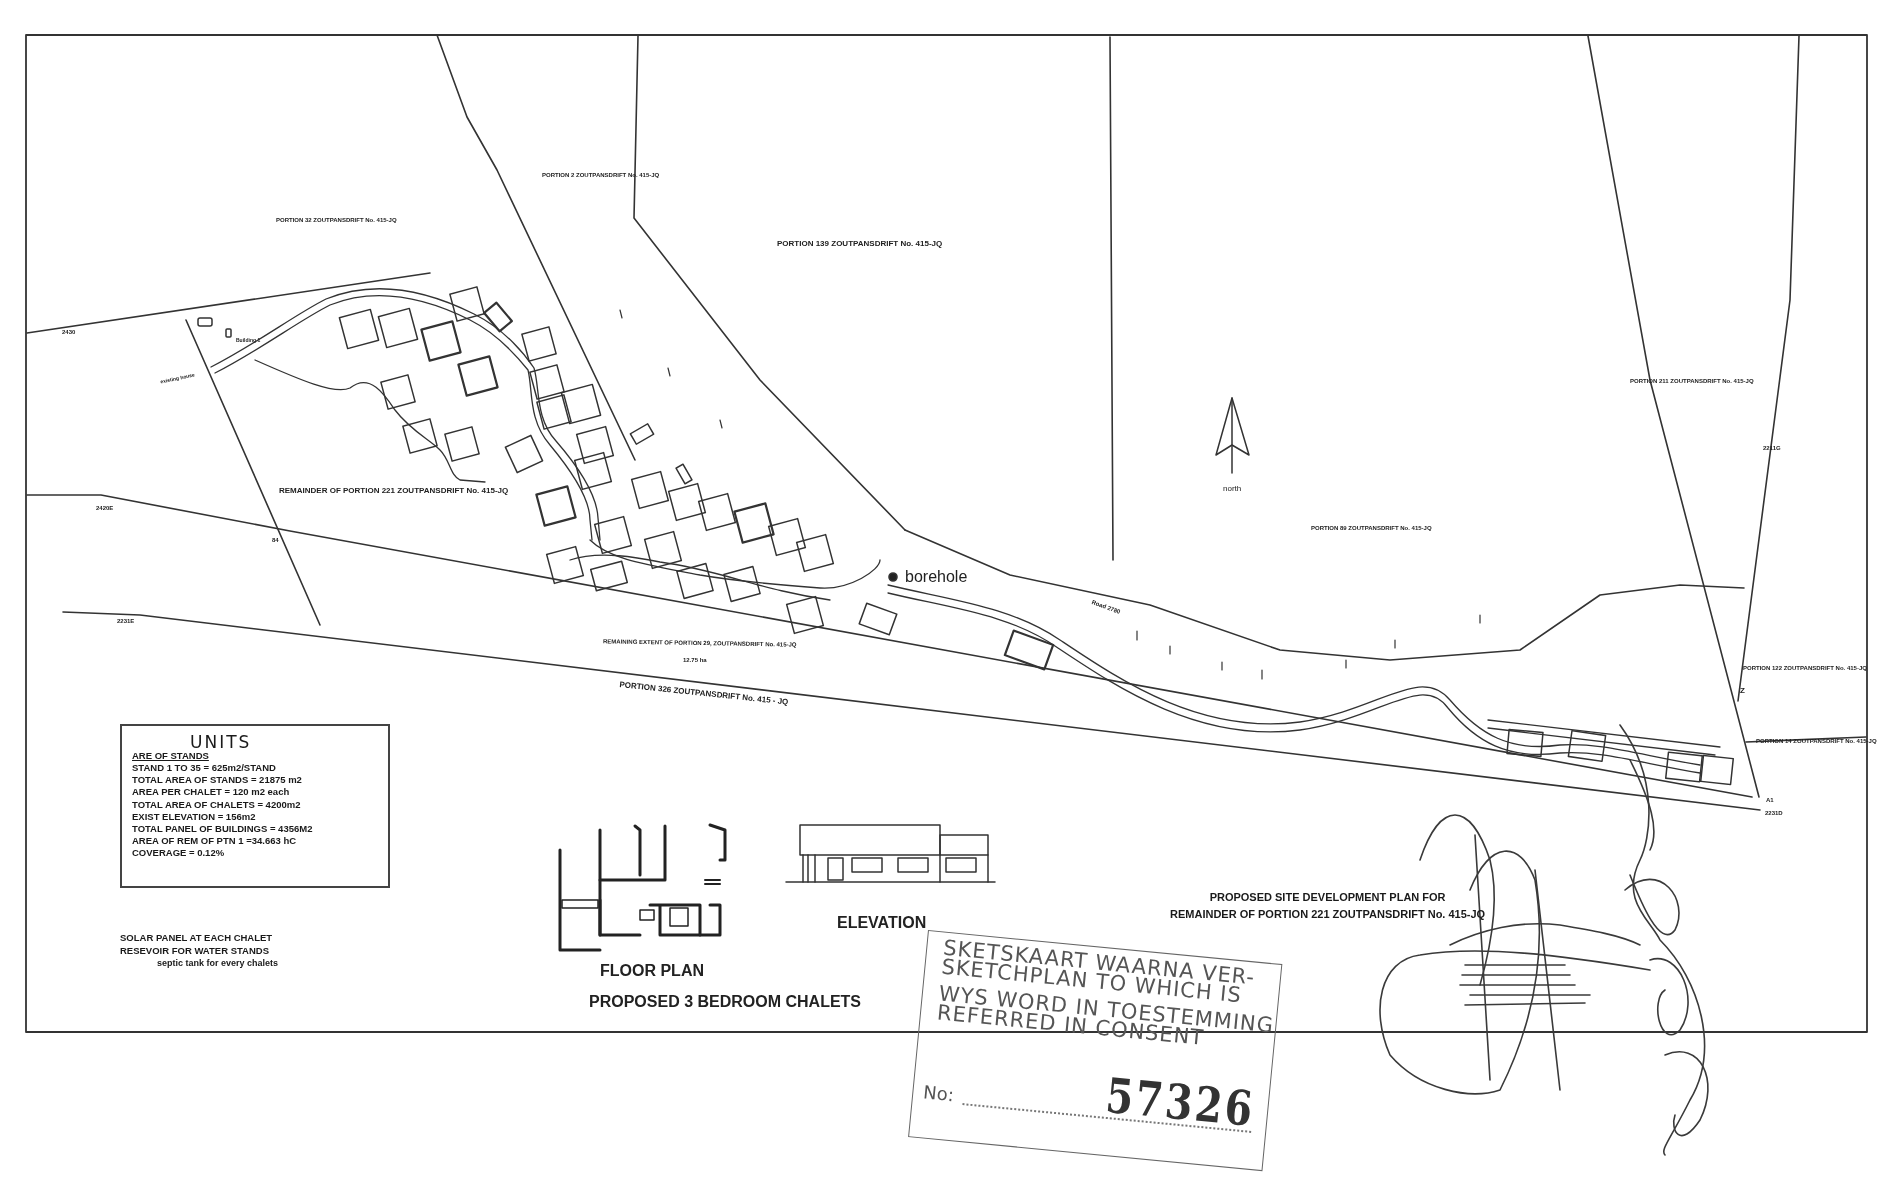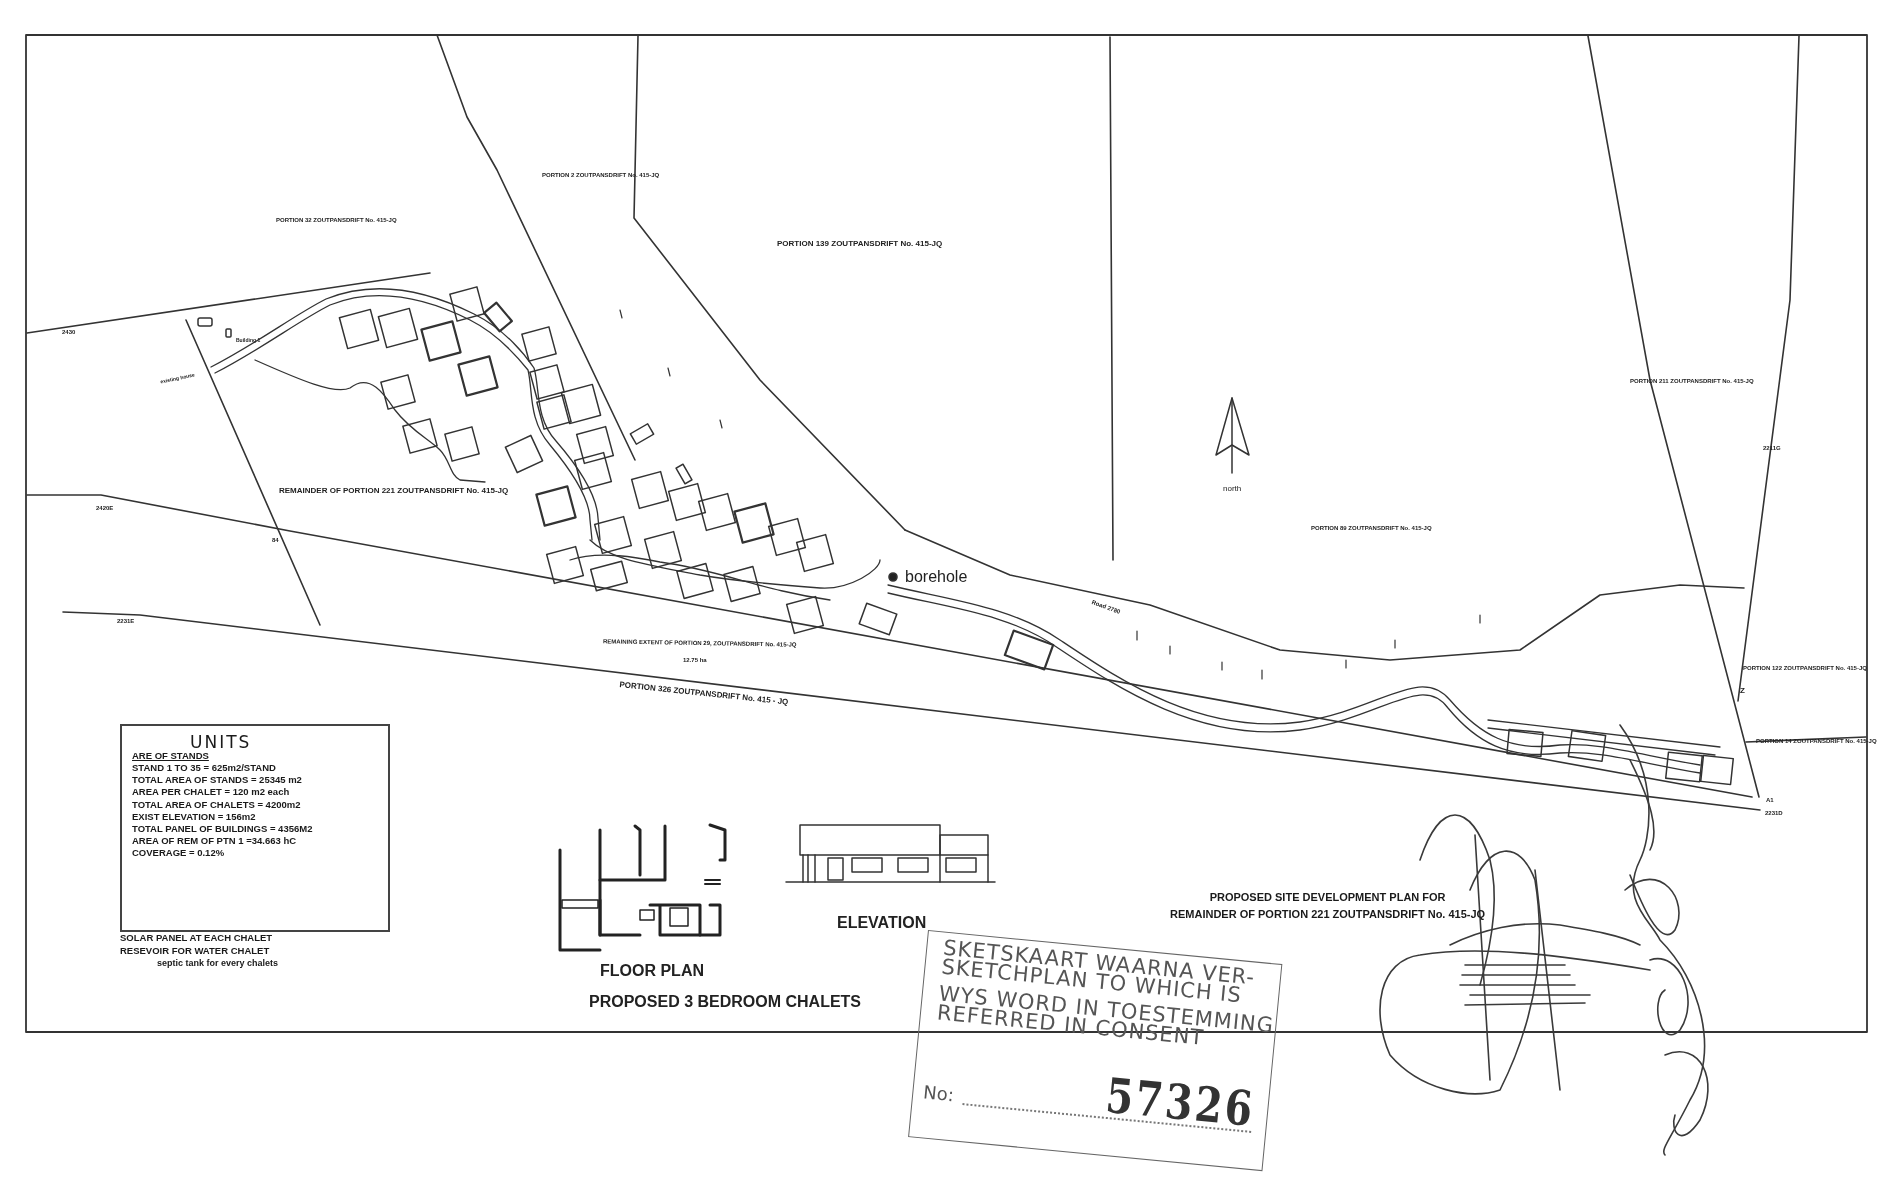--- a/index.html
+++ b/index.html
@@ -3,21 +3,21 @@
 <meta charset="utf-8">
 <style>
   html, body { margin:0; padding:0; background:#ffffff; }
   body { width:1892px; height:1197px; position:relative; overflow:hidden;
          font-family:"Liberation Sans", sans-serif; color:#1a1a1a; }
   #plan { position:absolute; left:0; top:0; width:1892px; height:1197px; }
   .txt { position:absolute; font-family:"Liberation Sans", sans-serif; font-weight:bold; color:#222; white-space:nowrap; }
   .tiny { font-size:6px; letter-spacing:0; }
   .small { font-size:8px; }
   .label { font-size:16px; }
-  .legend-box { position:absolute; left:120px; top:724px; width:270px; height:208px;
+  .legend-box { position:absolute; left:120px; top:724px; width:270px; height:164px;
                 border:2px solid #444; background:#fff; padding:8px 10px; box-sizing:border-box; }
   .legend-hand { font-family:"DejaVu Sans", sans-serif; font-weight:normal; font-size:17px; letter-spacing:2px; margin-left:58px; line-height:16px; }
   .legend-head { font-size:9.5px; font-weight:bold; text-decoration:underline; line-height:12px; }
   .legend-line { font-size:9.5px; font-weight:bold; line-height:12.2px; }
   .notes { position:absolute; left:120px; top:932px; font-size:9.5px; font-weight:bold; line-height:12.5px; }
   .notes .lc { font-weight:bold; font-size:9px;margin-left:37px; }
   .stamp { position:absolute; left:928px; top:930px; width:356px; height:208px;
            transform:rotate(5.5deg); transform-origin:left top;
            border:1.5px solid #666; box-sizing:border-box; color:#555; background:transparent; }
   .stamp .s1 { position:absolute; left:16px; top:6px; font-family:"DejaVu Sans", sans-serif; font-weight:normal; font-size:21px; line-height:19px; letter-spacing:1px; color:#555; white-space:nowrap; }
@@ -202,32 +202,32 @@
 <div class="txt tiny" style="left:1766px;top:797px;">A1</div>
 <div class="txt tiny" style="left:1765px;top:810px;">2231D</div>
 <div class="txt tiny" style="left:1763px;top:445px;">2211G</div>
 <div class="txt tiny" style="left:236px;top:337px;font-size:5px;">Building 1</div>
 <div class="txt tiny" style="left:160px;top:375px;font-size:5px;transform:rotate(-12deg);">existing house</div>
 
 <div class="legend-box">
   <div class="legend-hand">UNITS</div>
   <div class="legend-head">ARE OF STANDS</div>
   <div class="legend-line">STAND 1 TO 35 = 625m2/STAND</div>
-  <div class="legend-line">TOTAL AREA OF STANDS = 25345 m2</div>
+  <div class="legend-line">TOTAL AREA OF STANDS = 21875 m2</div>
   <div class="legend-line">AREA PER CHALET = 120 m2 each</div>
   <div class="legend-line">TOTAL AREA OF CHALETS = 4200m2</div>
   <div class="legend-line">EXIST ELEVATION = 156m2</div>
   <div class="legend-line">TOTAL PANEL OF BUILDINGS = 4356M2</div>
   <div class="legend-line">AREA OF REM OF PTN 1 =34.663 hC</div>
   <div class="legend-line">COVERAGE = 0.12%</div>
 </div>
 
 <div class="notes">
   <div>SOLAR PANEL AT EACH CHALET</div>
-  <div>RESEVOIR FOR WATER CHALET</div>
+  <div>RESEVOIR FOR WATER STANDS</div>
   <div class="lc">septic tank for every chalets</div>
 </div>
 
 <div class="txt label" style="left:600px;top:962px;">FLOOR PLAN</div>
 <div class="txt label" style="left:801px;top:914px;padding-left:36px;">ELEVATION</div>
 <div class="txt label" style="left:589px;top:993px;">PROPOSED 3 BEDROOM CHALETS</div>
 
 <div class="title-block">
   <div>PROPOSED SITE DEVELOPMENT PLAN FOR</div>
   <div style="margin-top:-6px;">REMAINDER OF PORTION 221 ZOUTPANSDRIFT No. 415-JQ</div>

